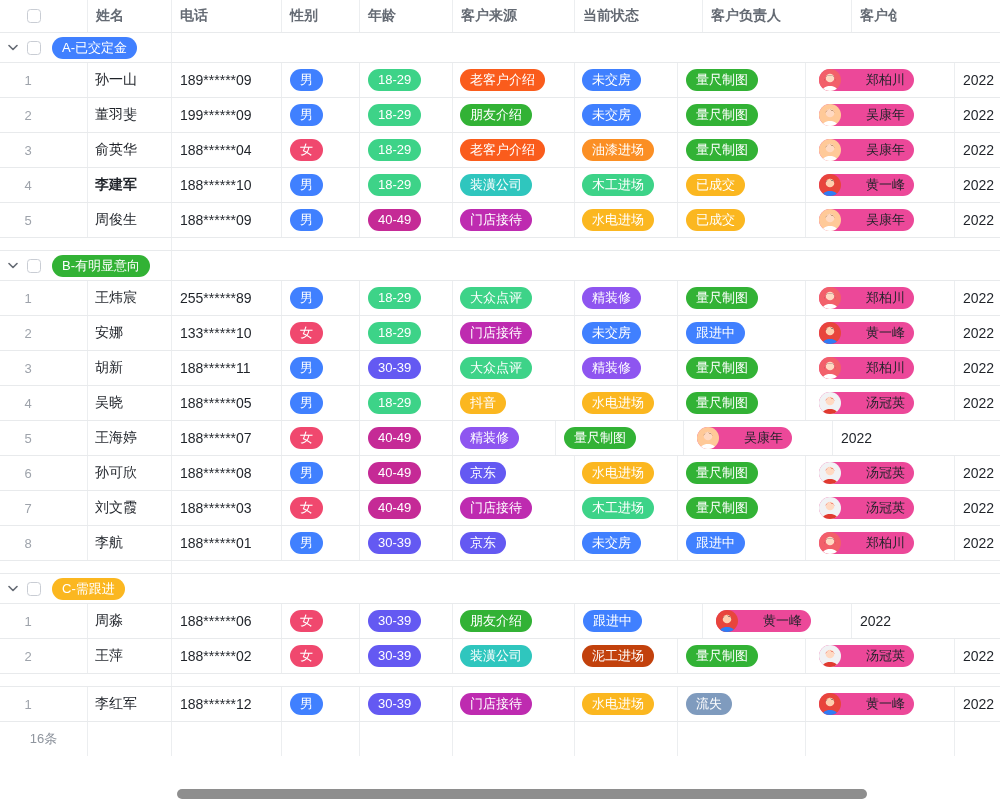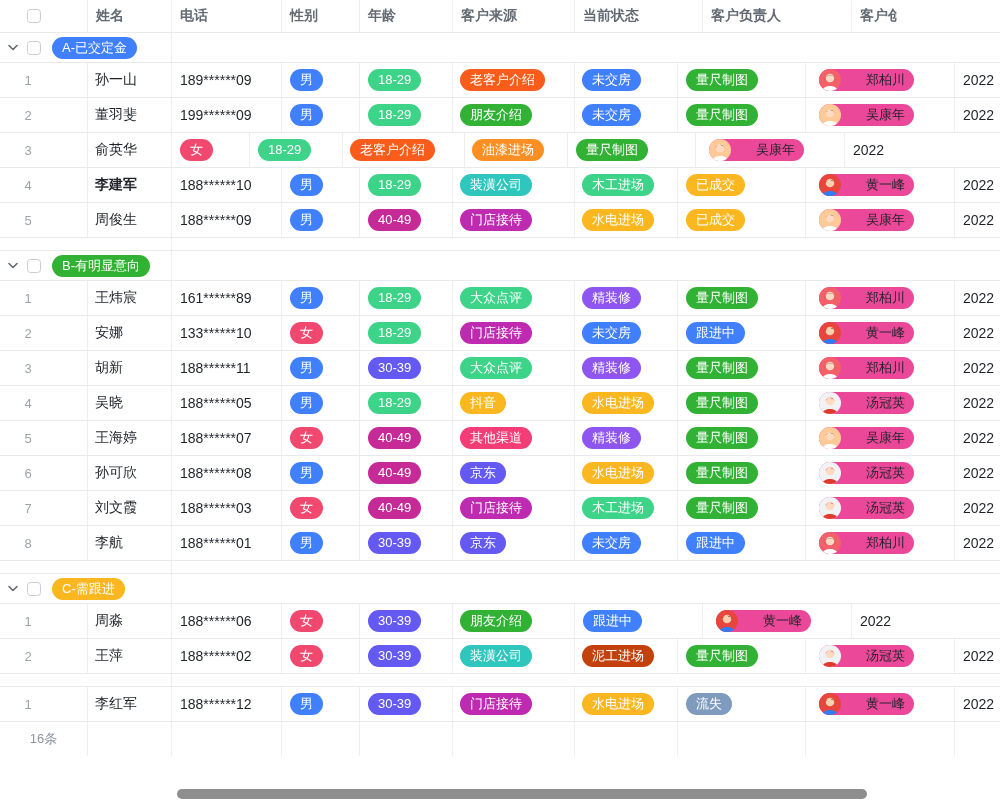--- a/index.html
+++ b/index.html
@@ -180,20 +180,23 @@
           <span class="date-txt">2022</span>
         </div>
       </div>
       <div class="row drow">
         <div class="cell" style="width: 88px;">
           <span class="num">3</span>
         </div>
         <div class="cell" style="width: 84px;">
           <span class="txt name-txt">俞英华</span>
         </div>
+        <div class="cell" style="width: 110px;">
+          <span class="txt">188******04</span>
+        </div>
         <div class="cell" style="width: 78px;">
           <span class="pill" style="background: rgb(240, 72, 110);">女</span>
         </div>
         <div class="cell" style="width: 93px;">
           <span class="pill" style="background: rgb(61, 211, 136);">18-29</span>
         </div>
         <div class="cell" style="width: 122px;">
           <span class="pill src" style="background: rgb(250, 92, 28);">老客户介绍</span>
         </div>
         <div class="cell" style="width: 103px;">
@@ -335,21 +338,21 @@
         <div class="gfill"></div>
       </div>
       <div class="row drow">
         <div class="cell" style="width: 88px;">
           <span class="num">1</span>
         </div>
         <div class="cell" style="width: 84px;">
           <span class="txt name-txt">王炜宸</span>
         </div>
         <div class="cell" style="width: 110px;">
-          <span class="txt">161******89</span>
+          <span class="txt">255******89</span>
         </div>
         <div class="cell" style="width: 78px;">
           <span class="pill" style="background: rgb(64, 128, 255);">男</span>
         </div>
         <div class="cell" style="width: 93px;">
           <span class="pill" style="background: rgb(61, 211, 136);">18-29</span>
         </div>
         <div class="cell" style="width: 122px;">
           <span class="pill src" style="background: rgb(61, 211, 136);">大众点评</span>
         </div>
@@ -530,23 +533,20 @@
           <span class="txt name-txt">王海婷</span>
         </div>
         <div class="cell" style="width: 110px; text-align: right;">
           <span class="txt">188******07</span>
         </div>
         <div class="cell" style="width: 78px;">
           <span class="pill" style="background: rgb(240, 72, 110);">女</span>
         </div>
         <div class="cell" style="width: 93px;">
           <span class="pill" style="background: rgb(197, 42, 150);">40-49</span>
-        </div>
-        <div class="cell" style="width: 122px;">
-          <span class="pill src" style="background: rgb(244, 60, 118);">其他渠道</span>
         </div>
         <div class="cell" style="width: 103px;">
           <span class="pill src" style="background: rgb(142, 85, 240);">精装修</span>
         </div>
         <div class="cell" style="width: 128px;">
           <span class="pill" style="background: rgb(50, 178, 53);">量尺制图</span>
         </div>
         <div class="cell" style="width: 149px;">
           <div class="owner-chip">
             <svg width="22" height="22" viewBox="0 0 22 22">

